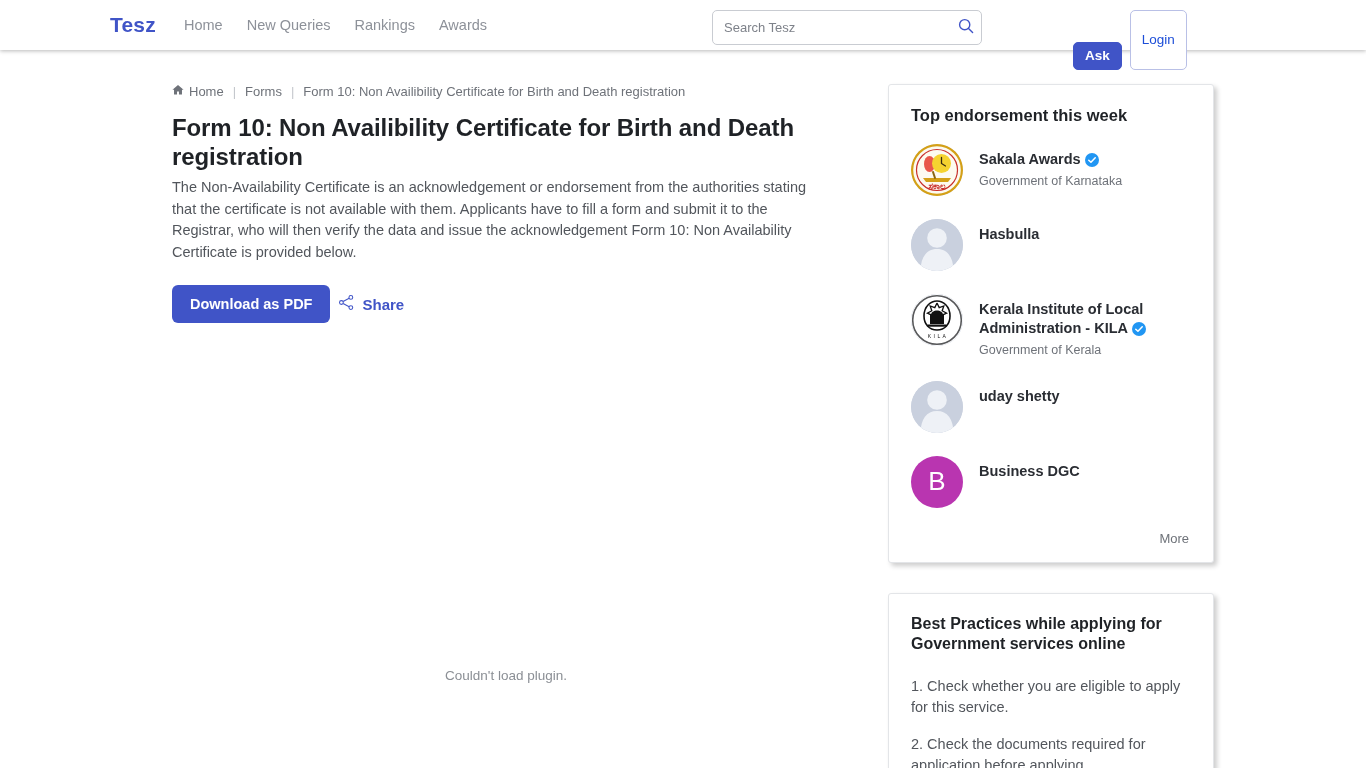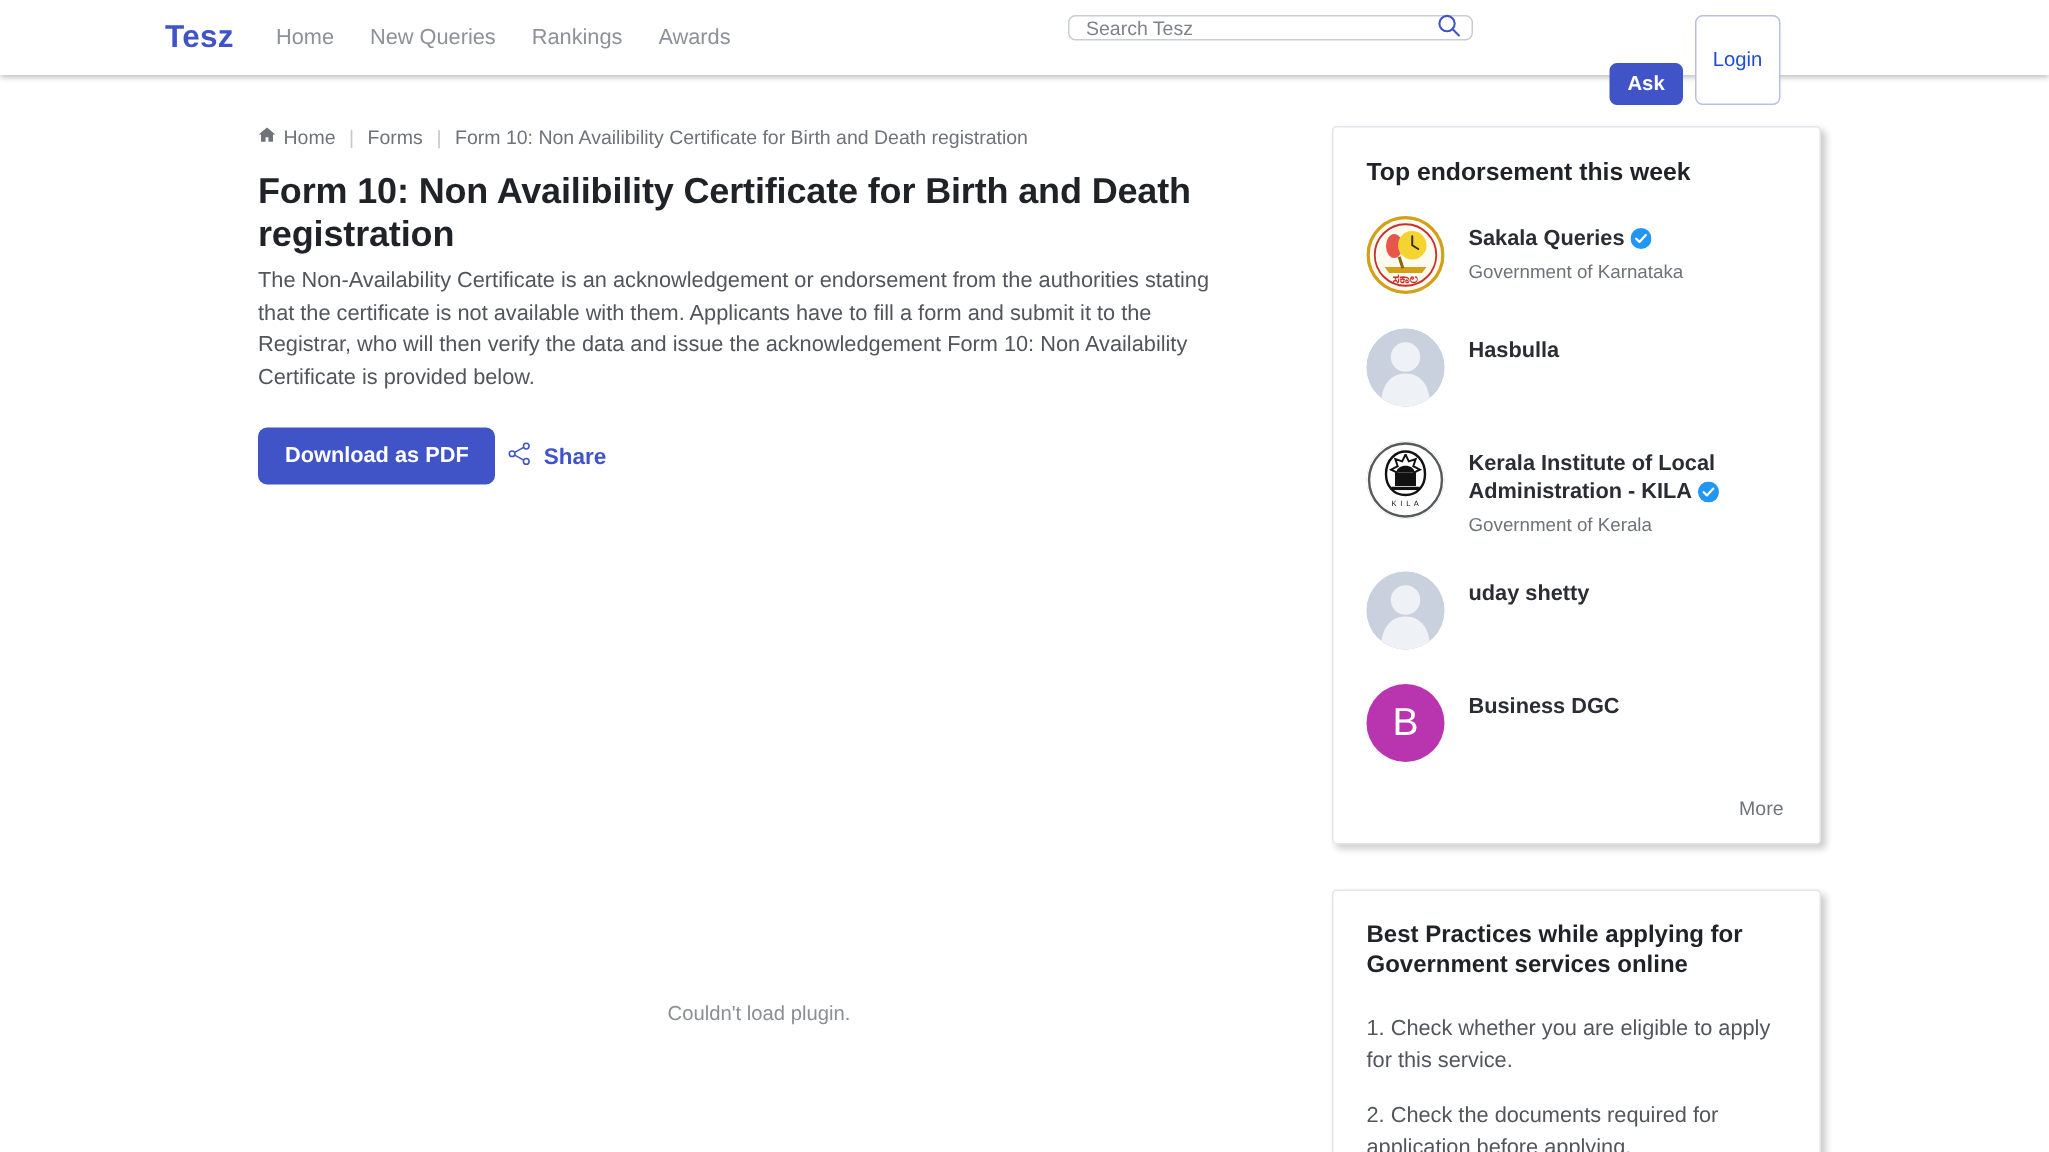--- a/index.html
+++ b/index.html
@@ -40,21 +40,21 @@
   .main-nav a {
     font-size: 14.5px;
     color: #8d9199;
     text-decoration: none;
   }
   .search-wrap {
     position: absolute;
     left: 712px;
     top: 10px;
     width: 270px;
-    height: 17px;
+    height: 35px;
     border: 1px solid #c9ccd2;
     border-radius: 5px;
     background: #fff;
     display: flex;
     align-items: center;
   }
   .search-wrap input {
     border: 0;
     outline: none;
     background: transparent;
@@ -374,21 +374,21 @@
             <circle cx="26" cy="26" r="20.5" fill="none" stroke="#c9302c" stroke-width="1.2"></circle>
             <ellipse cx="18.5" cy="20" rx="5.5" ry="8" fill="#e8564a"></ellipse>
             <circle cx="30.5" cy="19.5" r="9.5" fill="#f5d330"></circle>
             <path d="M30.5 13.5 L30.5 19.5 L34.5 22" stroke="#3a2c10" stroke-width="1.3" fill="none" stroke-linecap="round"></path>
             <path d="M12 34 h28 l-3 4 H15 z" fill="#d4a017"></path>
             <rect x="22" y="27" width="2" height="8" fill="#8a6410" transform="rotate(-18 23 31)"></rect>
             <text x="26" y="44.5" font-size="8.5" fill="#c9302c" text-anchor="middle" font-family="'Liberation Sans',sans-serif" font-weight="bold">ಸಕಾಲ</text>
           </svg>
         </div>
         <div class="contrib-text">
-          <span class="contrib-name">Sakala Queries</span><span class="verified"><svg width="14" height="14" viewBox="0 0 16 16">
+          <span class="contrib-name">Sakala Awards</span><span class="verified"><svg width="14" height="14" viewBox="0 0 16 16">
                 <circle cx="8" cy="8" r="8" fill="#2196f3"></circle>
                 <path d="M4.3 8.2 L6.8 10.6 L11.7 5.4" stroke="#fff" stroke-width="1.7" fill="none" stroke-linecap="round" stroke-linejoin="round"></path>
               </svg></span>
           <div class="contrib-org">Government of Karnataka</div>
         </div>
       </div>
 
       <div class="contributor">
         <div class="avatar">
           <svg viewBox="0 0 52 52">

